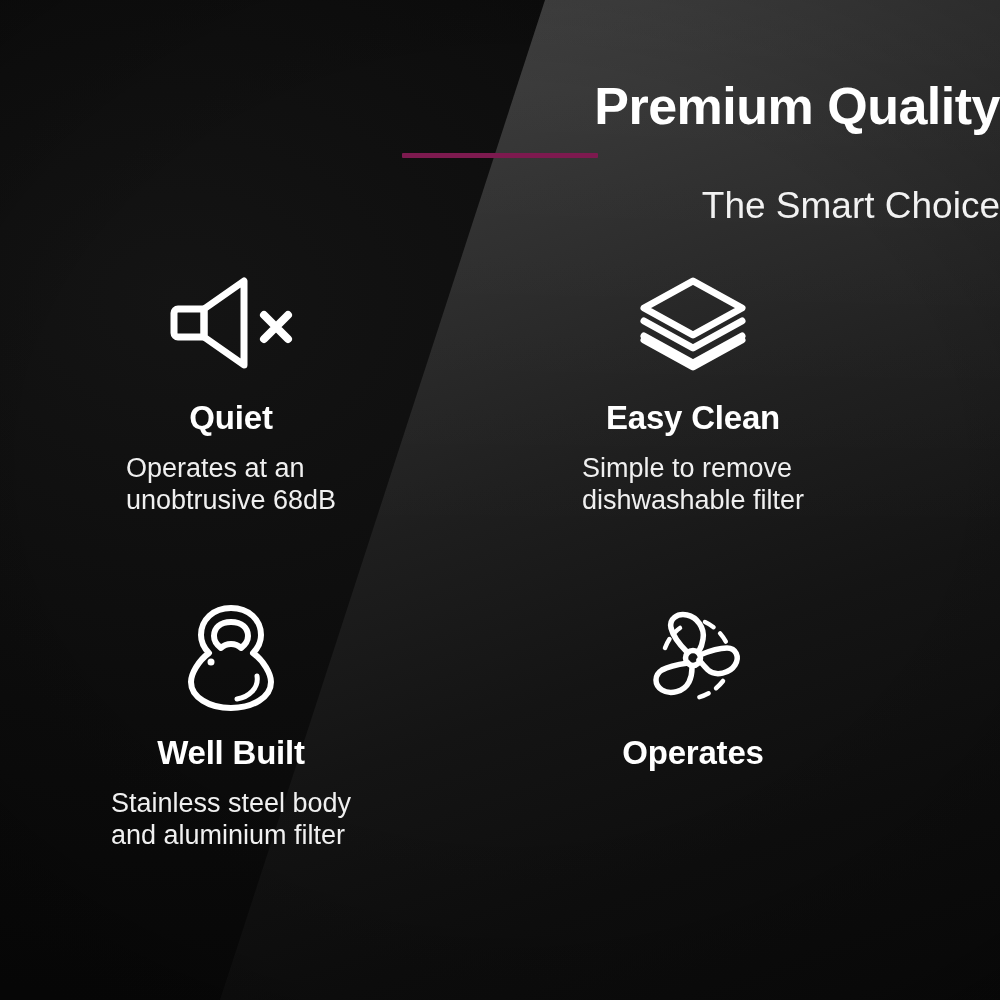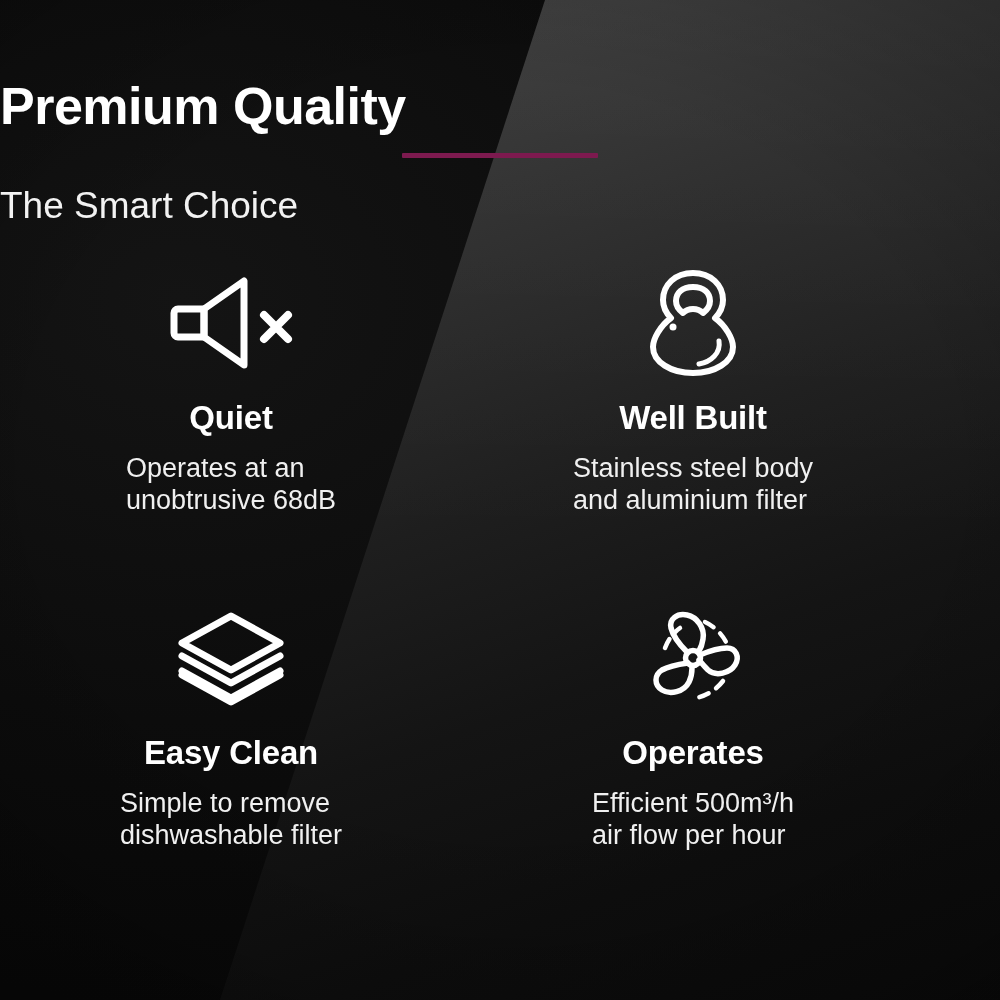--- a/index.html
+++ b/index.html
@@ -58,21 +58,21 @@
     inset: 0;
     background: radial-gradient(ellipse 1100px 900px at 50% 45%, rgba(0,0,0,0) 40%, rgba(0,0,0,0.45) 100%);
   }
 
   
   .header {
     position: absolute;
     top: 80px;
     left: 0;
     width: 1000px;
-    text-align: left;
+    text-align: right;
     z-index: 5;
   }
 
   .title {
     font-size: 52px;
     font-weight: bold;
     color: #ffffff;
     letter-spacing: -0.5px;
     line-height: 1.0;
   }
@@ -168,20 +168,36 @@
           <path d="M8 34 h26 v28 H8 a4 4 0 0 1 -4 -4 V38 a4 4 0 0 1 4 -4 z"></path>
 
           <path d="M34 34 L74 6 V90 L34 62 Z"></path>
 
           <path d="M94 40 L118 64 M118 40 L94 64" stroke-width="8"></path>
         </svg>
       </div>
       <div class="feat-title">Quiet</div>
       <div class="feat-desc">Operates at an
 unobtrusive 68dB</div>
+    </div>
+
+    <div class="cell">
+      <div class="icon-wrap">
+        <svg width="112" height="94" viewBox="0 0 112 94" fill="none" stroke="#ffffff" stroke-width="7" stroke-linecap="round" stroke-linejoin="round">
+
+          <path d="M56 5 L105 32 L56 59 L7 32 Z"></path>
+
+          <path d="M7 45 L56 72 L105 45"></path>
+          <path d="M7 60 L56 87 L105 60"></path>
+          <path d="M7 72 L56 99 L105 72" transform="translate(0,-8)"></path>
+        </svg>
+      </div>
+      <div class="feat-title">Easy Clean</div>
+      <div class="feat-desc">Simple to remove
+dishwashable filter</div>
     </div>
 
     <div class="cell">
       <div class="icon-wrap">
         <svg width="92" height="108" viewBox="0 0 92 108" fill="none" stroke="#ffffff" stroke-width="6" stroke-linecap="round" stroke-linejoin="round">
 
           <path d="M46 4
                    C 28 4 16 16 16 31
                    C 16 39 20 45 24 49
                    C 13 57 6 70 6 78
@@ -204,36 +220,20 @@
           <path d="M26 58 l0 0" stroke-width="7"></path>
         </svg>
       </div>
       <div class="feat-title">Well Built</div>
       <div class="feat-desc">Stainless steel body
 and aluminium filter</div>
     </div>
 
     <div class="cell">
       <div class="icon-wrap">
-        <svg width="112" height="94" viewBox="0 0 112 94" fill="none" stroke="#ffffff" stroke-width="7" stroke-linecap="round" stroke-linejoin="round">
-
-          <path d="M56 5 L105 32 L56 59 L7 32 Z"></path>
-
-          <path d="M7 45 L56 72 L105 45"></path>
-          <path d="M7 60 L56 87 L105 60"></path>
-          <path d="M7 72 L56 99 L105 72" transform="translate(0,-8)"></path>
-        </svg>
-      </div>
-      <div class="feat-title">Easy Clean</div>
-      <div class="feat-desc">Simple to remove
-dishwashable filter</div>
-    </div>
-
-    <div class="cell">
-      <div class="icon-wrap">
         <svg width="100" height="100" viewBox="0 0 100 100" fill="none" stroke="#ffffff" stroke-width="5.5" stroke-linecap="round" stroke-linejoin="round">
 
           <circle cx="50" cy="50" r="7.5"></circle>
 
           <path d="M44 44
                    C 38 38 30 28 28 20
                    C 26 11 34 5 44 7
                    C 54 9 62 20 60 31
                    C 59 38 56 43 56 43"></path>
 
@@ -248,18 +248,16 @@
                    C 93 40 97 49 92 57
                    C 87 65 73 69 65 62
                    C 60 57 57 53 56 52"></path>
 
           <path d="M22 40 C 25 32 30 25 37 20" stroke-width="4.5" stroke-dasharray="10 9"></path>
           <path d="M62 14 C 71 18 79 26 83 34" stroke-width="4.5" stroke-dasharray="10 9"></path>
           <path d="M80 73 C 73 82 63 88 53 90" stroke-width="4.5" stroke-dasharray="10 9"></path>
         </svg>
       </div>
       <div class="feat-title">Operates</div>
-      <div class="feat-desc">Efficient 500m³/h
-air flow per hour</div>
     </div>
 
   </div>
 </div>
 
 </body></html>

